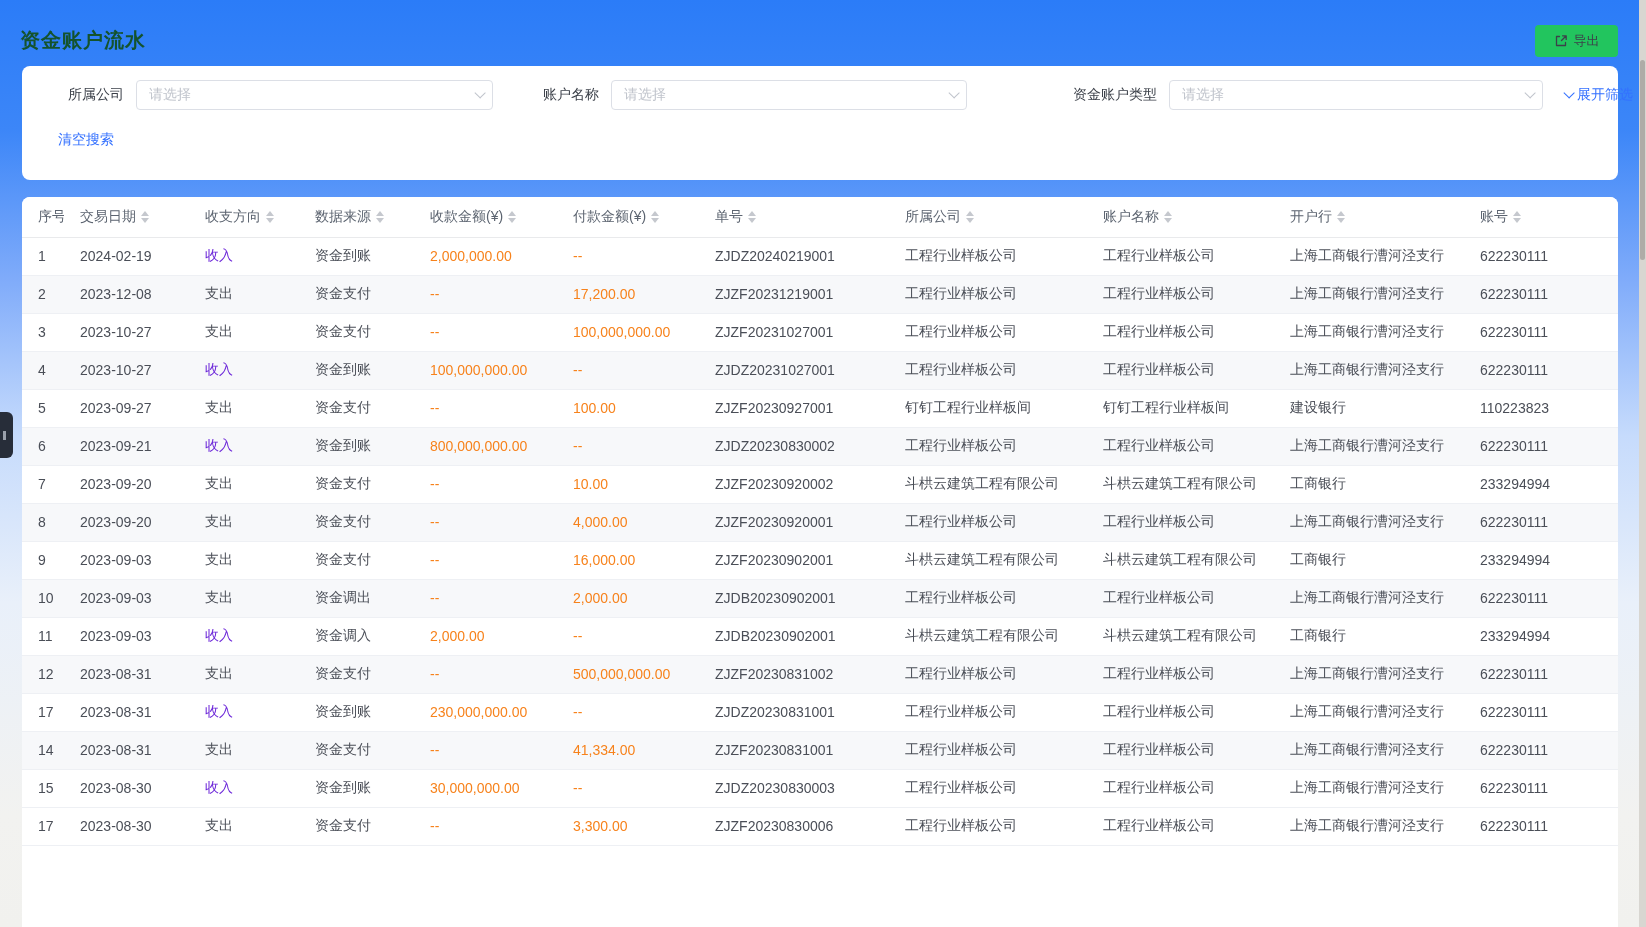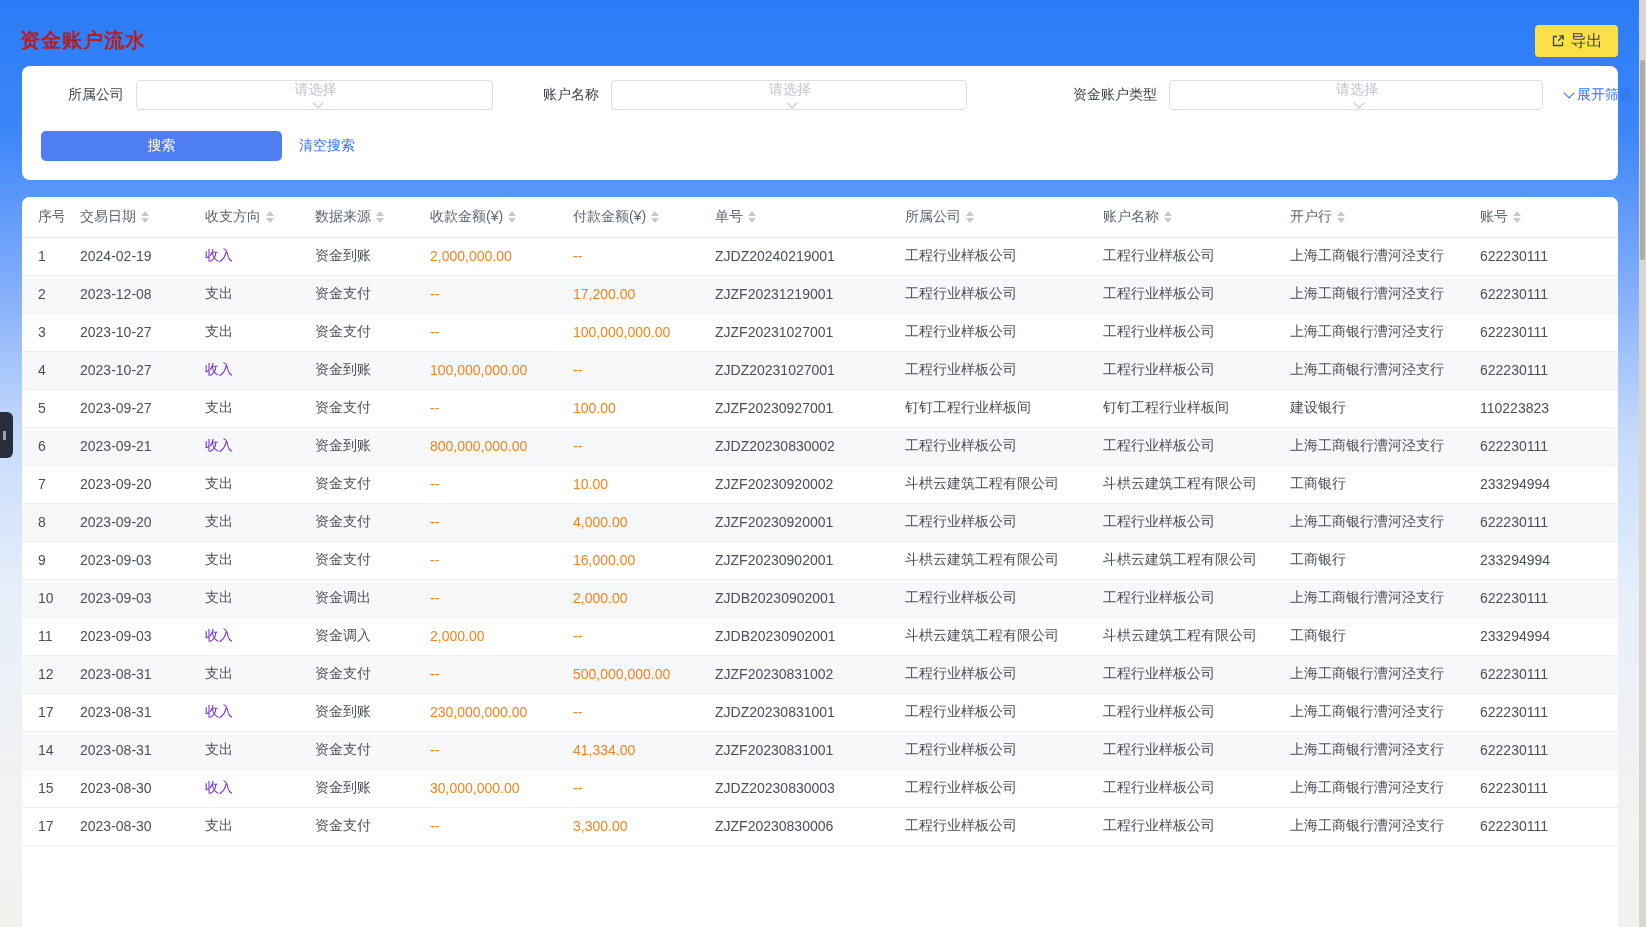--- a/index.html
+++ b/index.html
@@ -4,45 +4,45 @@
 <style>
   * { margin:0; padding:0; box-sizing:border-box; }
   html,body { width:1646px; height:927px; overflow:hidden; }
   body {
     font-family:"Liberation Sans","DejaVu Sans",sans-serif;
     background:linear-gradient(180deg,#2b7cf8 0%,#3c86f8 14%,#7fabfa 30%,#c6dbfc 47%,#e9f0fa 65%,#f2f2f0 88%,#f1f1ee 100%);
     position:relative;
   }
   .page-title {
     position:absolute; left:20px; top:27px;
-    color:#b91c1c; font-size:20px; font-weight:bold; letter-spacing:1px;
+    color:#14532d; font-size:20px; font-weight:bold; letter-spacing:1px;
   }
   .export-btn {
     position:absolute; left:1535px; top:25px; width:83px; height:32px;
-    background:#fde047; border:none; border-radius:4px;
+    background:#22c55e; border:none; border-radius:4px;
     display:flex; align-items:center; justify-content:center; gap:6px;
-    font-size:16px; color:#3c414a; cursor:pointer;
+    font-size:13px; color:#3c414a; cursor:pointer;
     font-family:inherit;
   }
   .export-btn svg { display:block; }
 
   .filter-card {
     position:absolute; left:22px; top:66px; width:1596px; height:114px;
     background:#ffffff; border-radius:8px;
   }
   .filter-row1 {
     position:absolute; left:0; top:14px; width:100%;
     display:flex; align-items:center; padding-left:46px;
   }
   .filter-item { display:flex; align-items:center; }
   .f-label { font-size:14px; color:#3a3f48; white-space:nowrap; margin-right:12px; }
   .f-select {
     height:30px; background:#fff; border:1px solid #dcdfe6; border-radius:4px;
     display:flex; align-items:center; justify-content:space-between;
-    padding:0 10px 0 12px; cursor:pointer;flex-direction:column;
+    padding:0 10px 0 12px; cursor:pointer;
   }
   .f-select .f-ph { font-size:14px; color:#c0c4cc; }
   .chev {
     width:8px; height:8px; border-right:1.5px solid #c0c4cc; border-bottom:1.5px solid #c0c4cc;
     transform:rotate(45deg) translateY(-3px); flex:0 0 auto;
   }
   .expand-link {
     display:flex; align-items:center; gap:6px; margin-left:20px;
     color:#3370ff; font-size:14px; cursor:pointer; white-space:nowrap;
   }
@@ -139,21 +139,20 @@
           <span class="f-ph">请选择</span>
           <i class="chev"></i>
         </div>
       </div>
       <div class="expand-link">
       <i class="chev-blue"></i>
       <span>展开筛选</span>
     </div>
   </div>
   <div class="filter-row2">
-    <button class="search-btn">搜索</button>
     <span class="clear-link">清空搜索</span>
   </div>
 </div>
 
 <div class="table-card">
   <table>
     <colgroup id="cols">
         <col style="width: 42px;">
         <col style="width: 125px;">
         <col style="width: 110px;">

